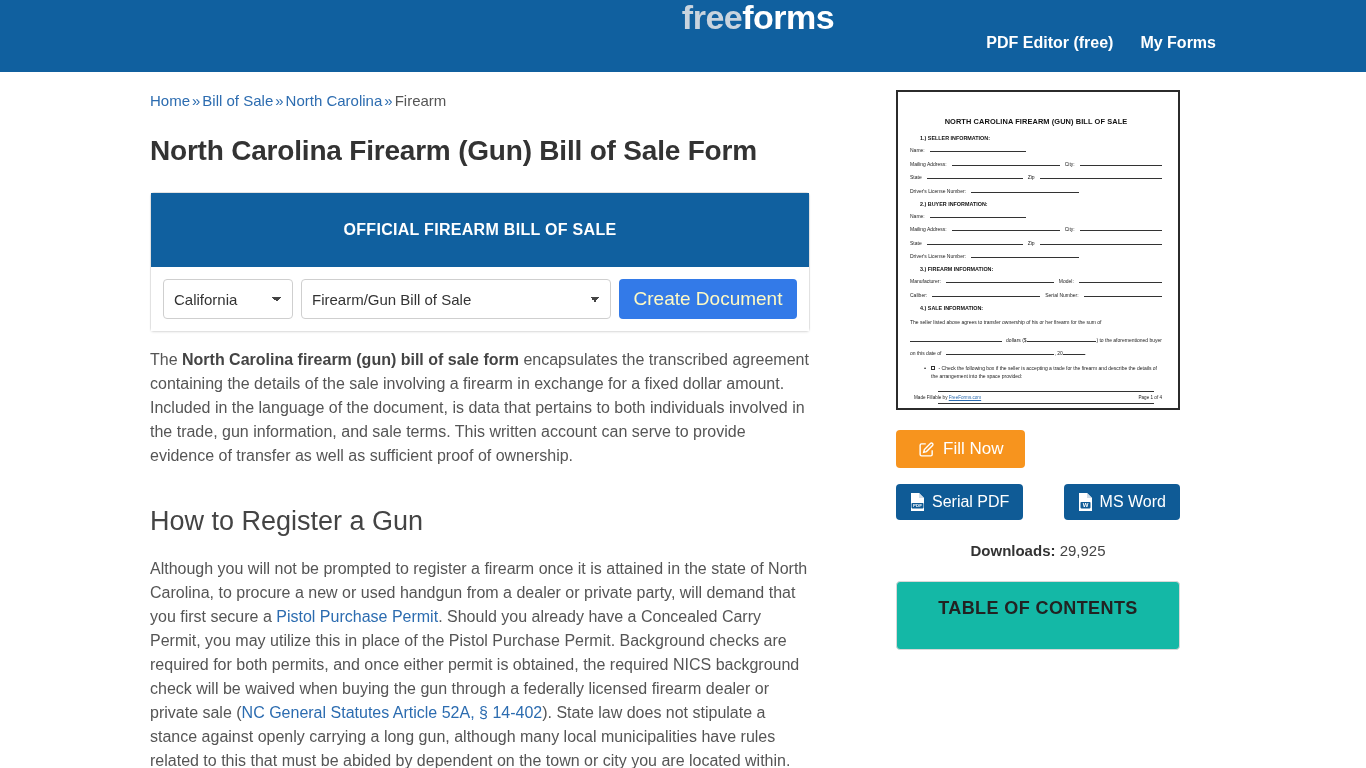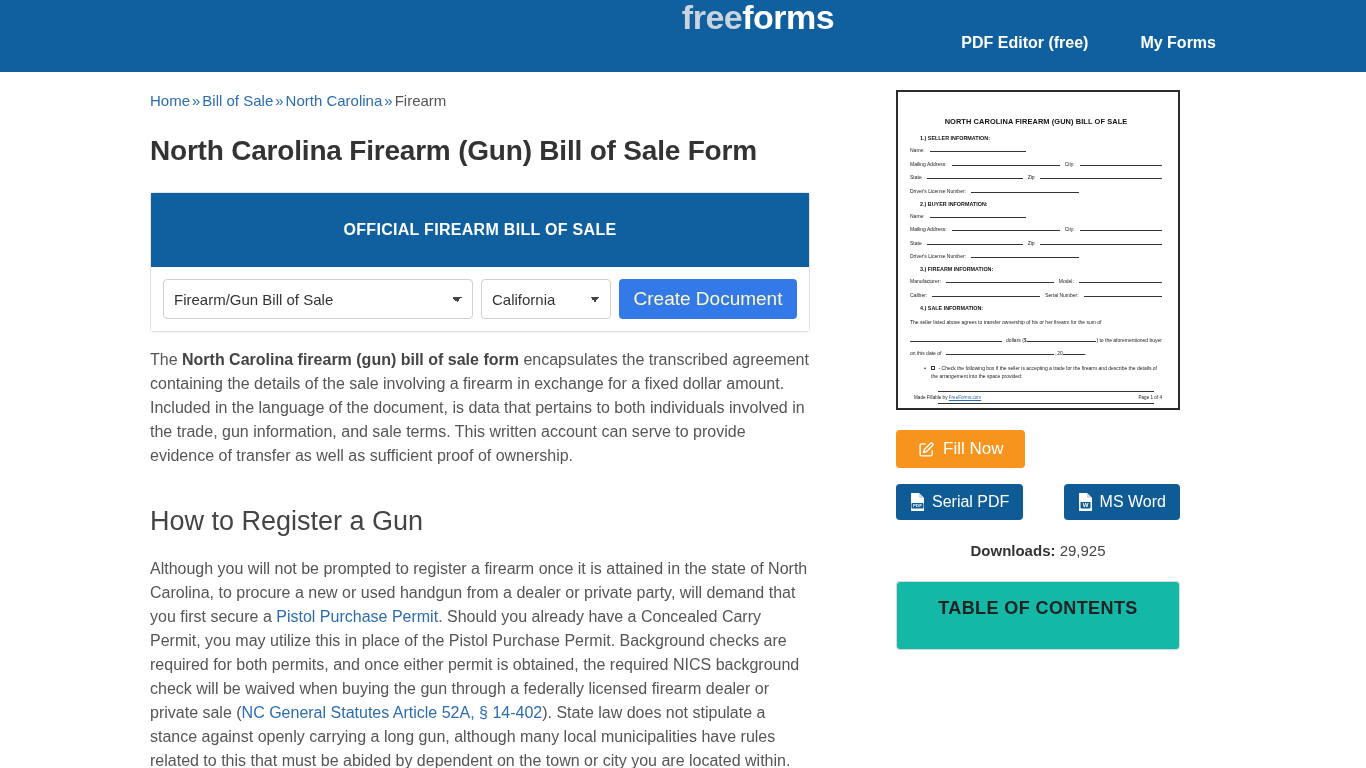--- a/index.html
+++ b/index.html
@@ -26,21 +26,21 @@
     font-weight: bold;
     letter-spacing: -0.5px;
     line-height: 1;
   }
   .logo .free { color: #c9d4de; }
   .logo .forms { color: #ffffff; }
   .topnav {
     margin-left: auto;
     margin-right: 150px;
     display: flex;
-    gap: 52px;
+    gap: 27px;
   }
   .topnav a {
     color: #ffffff;
     font-size: 16px;
     font-weight: bold;
     text-decoration: none;
     white-space: nowrap;
   }
 
   
@@ -299,25 +299,25 @@
 
     <div class="breadcrumb">
       <a href="#">Home</a><span class="sep">»</span><a href="#">Bill of Sale</a><span class="sep">»</span><a href="#">North Carolina</a><span class="sep">»</span><span class="current">Firearm</span>
     </div>
 
     <h1 class="page-title">North Carolina Firearm (Gun) Bill of Sale Form</h1>
 
     <div class="widget">
       <div class="widget-head">OFFICIAL FIREARM BILL OF SALE</div>
       <div class="widget-body">
+        <select class="sel sel-state">
+          <option>California</option>
+        </select>
         <select class="sel sel-doc">
           <option>Firearm/Gun Bill of Sale</option>
-        </select>
-        <select class="sel sel-state">
-          <option>California</option>
         </select>
         <button class="btn-create">Create Document</button>
       </div>
     </div>
 
     <p class="body">
       <span>The </span><b>North Carolina firearm (gun) bill of sale form</b><span> encapsulates the transcribed agreement containing the details of the sale involving a firearm in exchange for a fixed dollar amount. Included in the language of the document, is data that pertains to both individuals involved in the trade, gun information, and sale terms. This written account can serve to provide evidence of transfer as well as sufficient proof of ownership.</span>
     </p>
 
     <h2 class="section">How to Register a Gun</h2>

